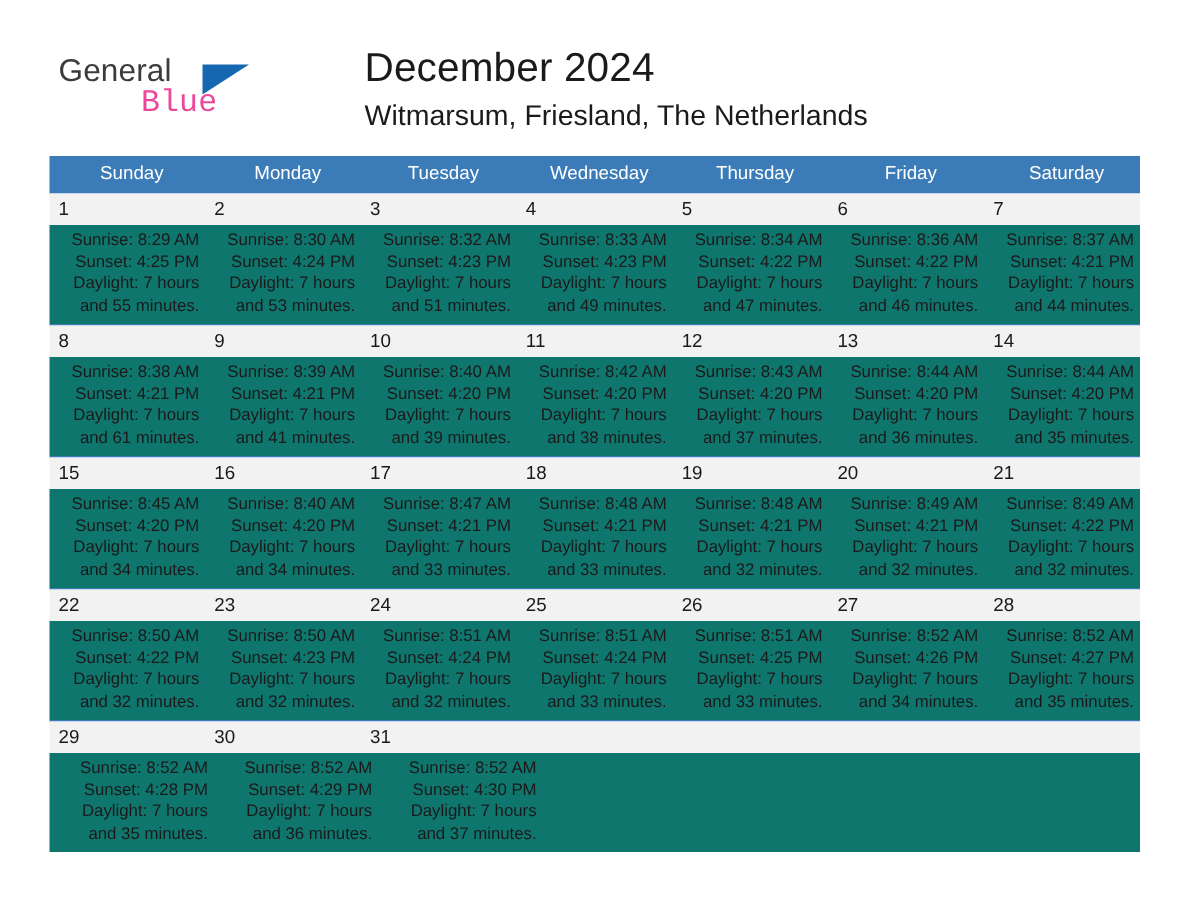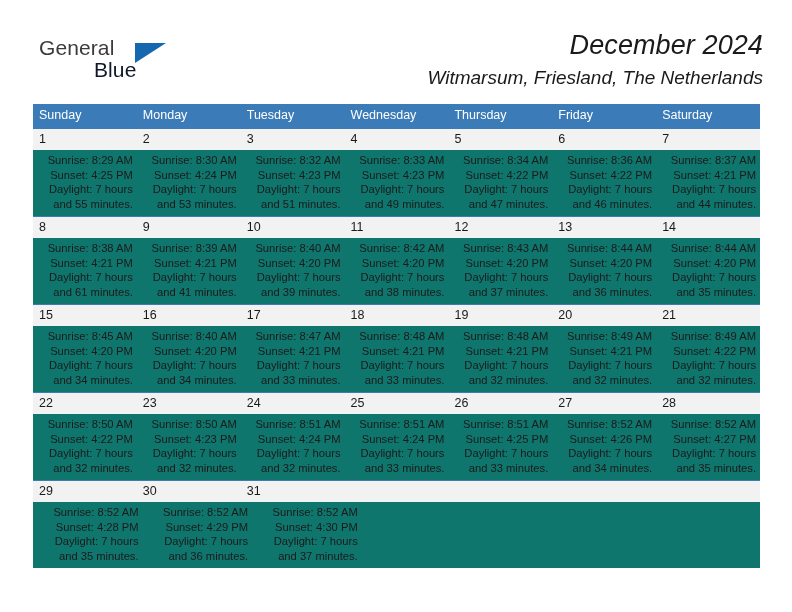--- a/index.html
+++ b/index.html
@@ -43,41 +43,39 @@
     font-size: 21px;
     color: #3b3b3b;
     letter-spacing: 0.1px;
     font-family: "Liberation Sans", sans-serif;
   }
   .brand-blue {
     position: absolute;
     left: 57px;
     top: 30px;
     font-size: 21px;
-    color: #0f172a;
+    color: #ec4899;
     letter-spacing: 0.1px;
-    font-family: Liberation Sans, sans-serif;
+    font-family: Liberation Mono, monospace;
   }
   .brand-triangle {
     position: absolute;
     left: 98px;
     top: 15px;
     width: 0;
     height: 0;
     border-left: 31px solid #1568b0;
     border-bottom: 20px solid transparent;
   }
 
   .title-block {
     position: absolute;
     right: 0;
     top: 0;
-    text-align: right;
     width: 520px;
-    font-style: italic;
   }
   .cal-title {
     font-size: 27px;
     color: #1a1a1a;
     line-height: 34px;
     font-weight: normal;
     letter-spacing: 0.1px;
   }
   .cal-subtitle {
     margin-top: 7px;
@@ -99,20 +97,21 @@
     background: #3b7cb8;
   }
   .weekday {
     flex: 1 1 0;
     color: #ffffff;
     font-size: 12.5px;
     line-height: 20px;
     padding: 1px 0 3px 6px;
     box-sizing: border-box;
     white-space: nowrap;
+    text-align: center;
   }
 
   .week {
     width: 100%;
     border-top: 1px solid #3b7cb8;
   }
   .week:first-of-type {
     border-top: none;
   }
   .week-daynums {

